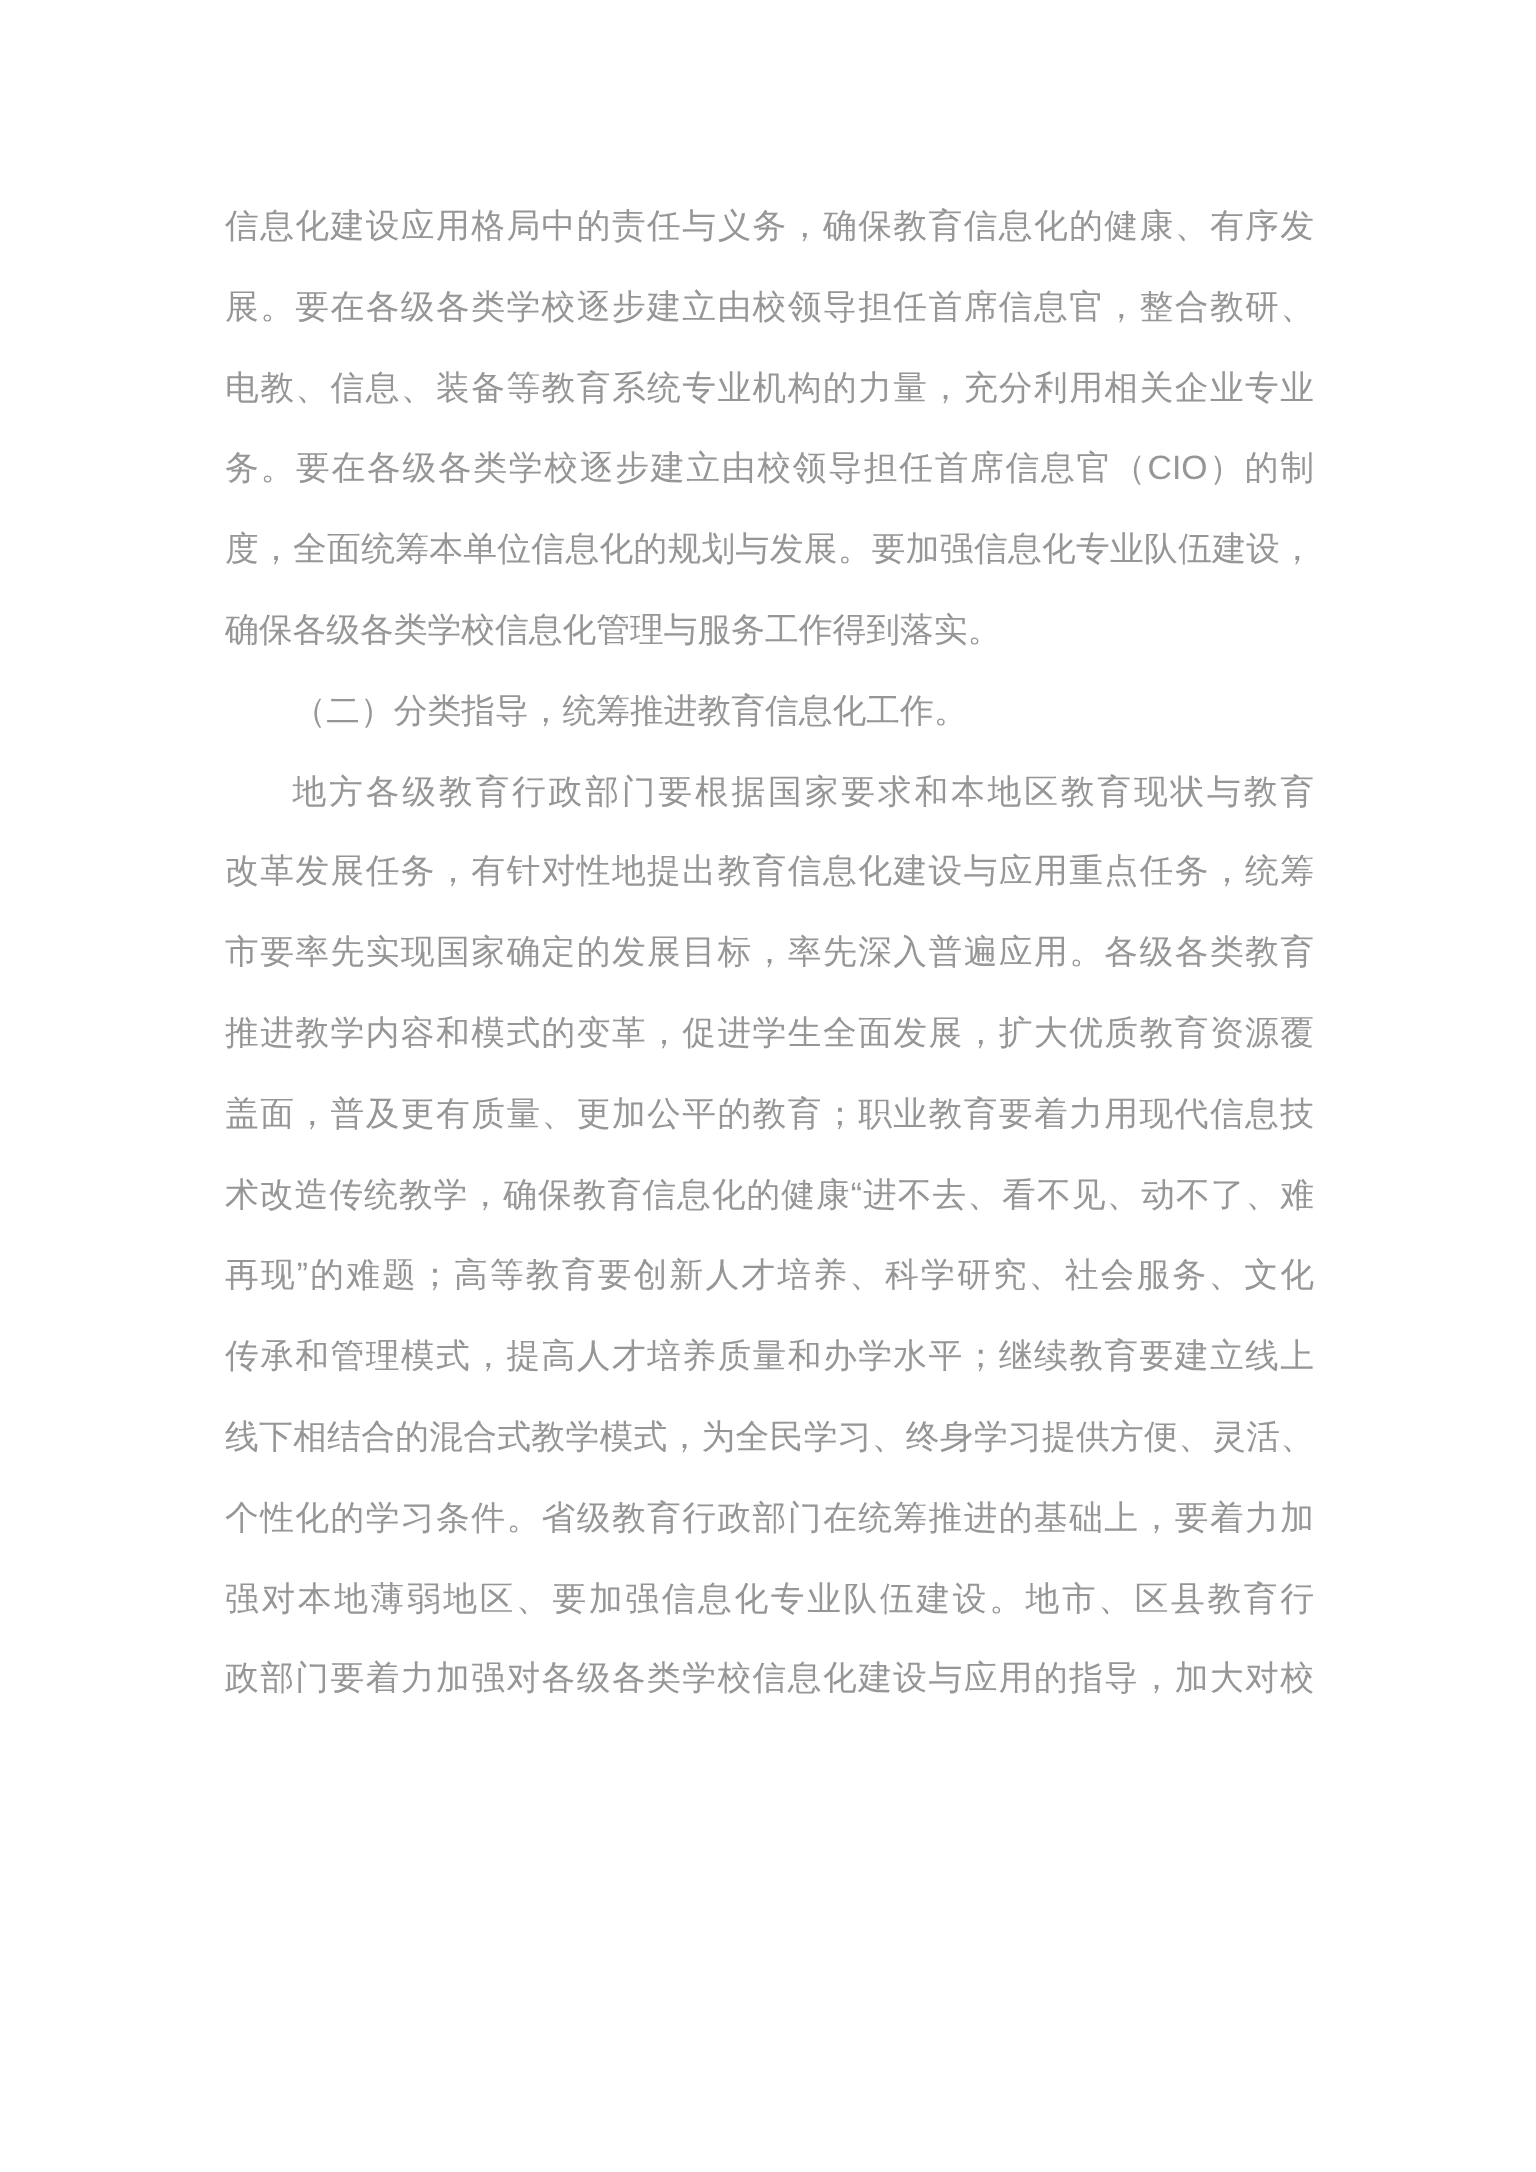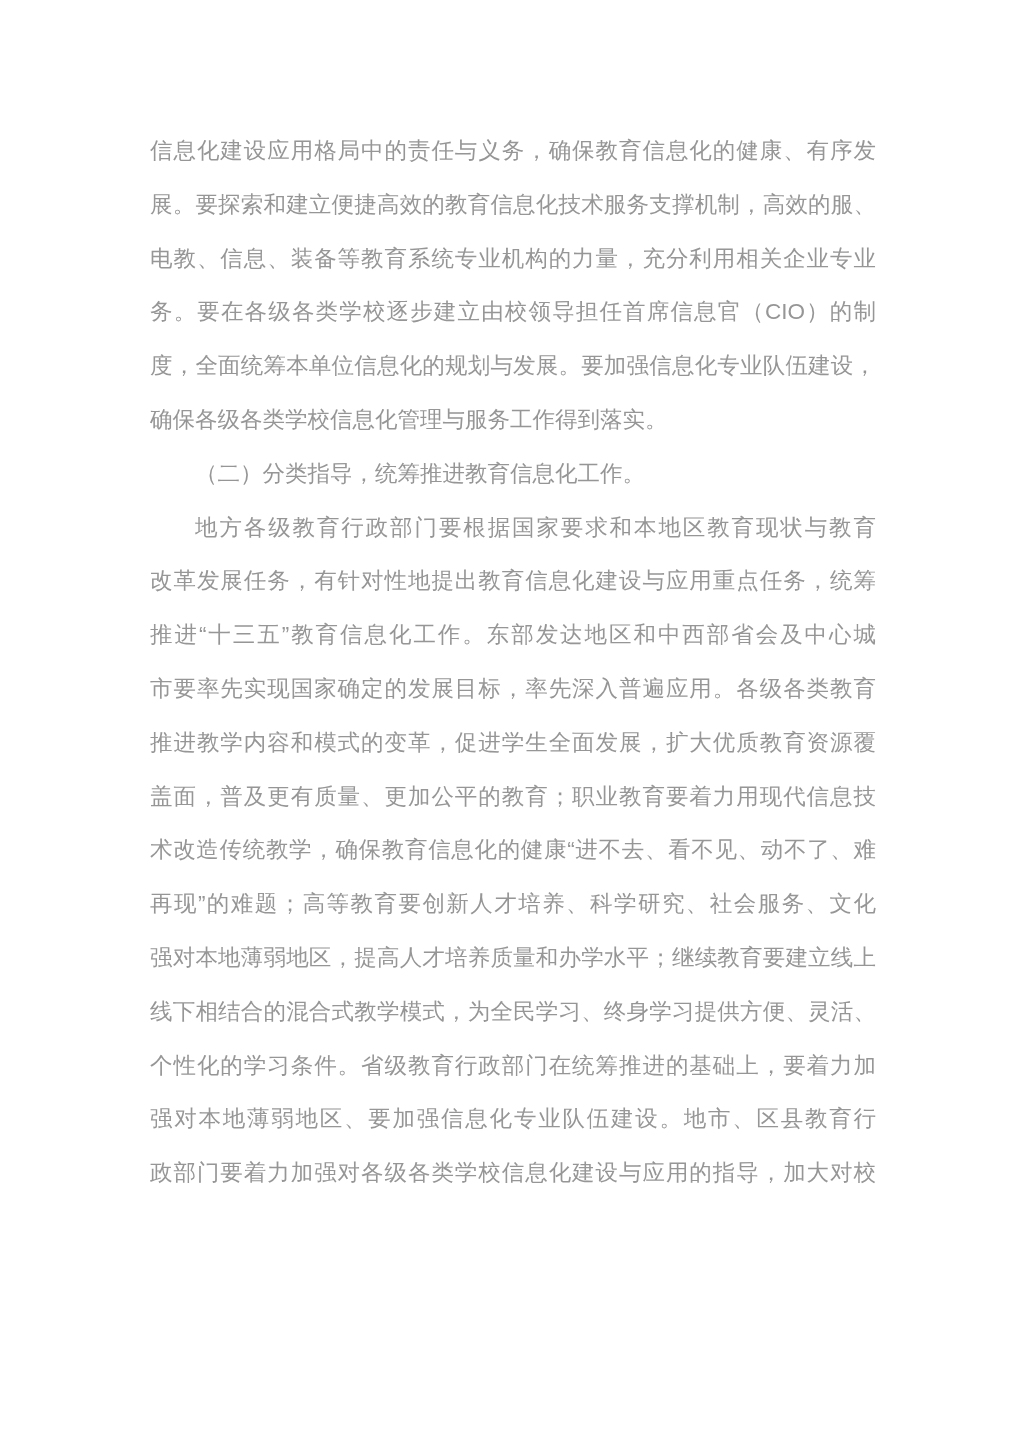--- a/index.html
+++ b/index.html
@@ -41,33 +41,32 @@
   .line.ind {
     text-indent: 45px;
   }
 </style>
 </head>
 <body>
 
 <div class="page">
   <div class="textblock" style="color: rgb(150, 150, 150);">
       <div class="line j">信息化建设应用格局中的责任与义务，确保教育信息化的健康、有序发</div>
-      <div class="line j">展。要探索和建立便捷高效的教育信息化技术服务支撑机制，高效的服、</div>
+      <div class="line j">展。要在各级各类学校逐步建立由校领导担任首席信息官，整合教研、</div>
       <div class="line j">电教、信息、装备等教育系统专业机构的力量，充分利用相关企业专业</div>
       <div class="line j">务。要在各级各类学校逐步建立由校领导担任首席信息官（CIO）的制</div>
       <div class="line j">度，全面统筹本单位信息化的规划与发展。要加强信息化专业队伍建设，</div>
       <div class="line nj">确保各级各类学校信息化管理与服务工作得到落实。</div>
       <div class="line nj ind">（二）分类指导，统筹推进教育信息化工作。</div>
       <div class="line j ind">地方各级教育行政部门要根据国家要求和本地区教育现状与教育</div>
       <div class="line j">改革发展任务，有针对性地提出教育信息化建设与应用重点任务，统筹</div>
-      <div class="line j">推进“十三五”教育信息化工作。东部发达地区和中西部省会及中心城</div>
       <div class="line j">市要率先实现国家确定的发展目标，率先深入普遍应用。各级各类教育</div>
       <div class="line j">推进教学内容和模式的变革，促进学生全面发展，扩大优质教育资源覆</div>
       <div class="line j">盖面，普及更有质量、更加公平的教育；职业教育要着力用现代信息技</div>
       <div class="line j">术改造传统教学，确保教育信息化的健康“进不去、看不见、动不了、难</div>
       <div class="line j">再现”的难题；高等教育要创新人才培养、科学研究、社会服务、文化</div>
-      <div class="line j">强对本地薄弱地区，提高人才培养质量和办学水平；继续教育要建立线上</div>
+      <div class="line j">传承和管理模式，提高人才培养质量和办学水平；继续教育要建立线上</div>
       <div class="line j">线下相结合的混合式教学模式，为全民学习、终身学习提供方便、灵活、</div>
       <div class="line j">个性化的学习条件。省级教育行政部门在统筹推进的基础上，要着力加</div>
       <div class="line j">强对本地薄弱地区、要加强信息化专业队伍建设。地市、区县教育行</div>
       <div class="line j">政部门要着力加强对各级各类学校信息化建设与应用的指导，加大对校</div>
     </div>
 </div>
 
 </body></html>

